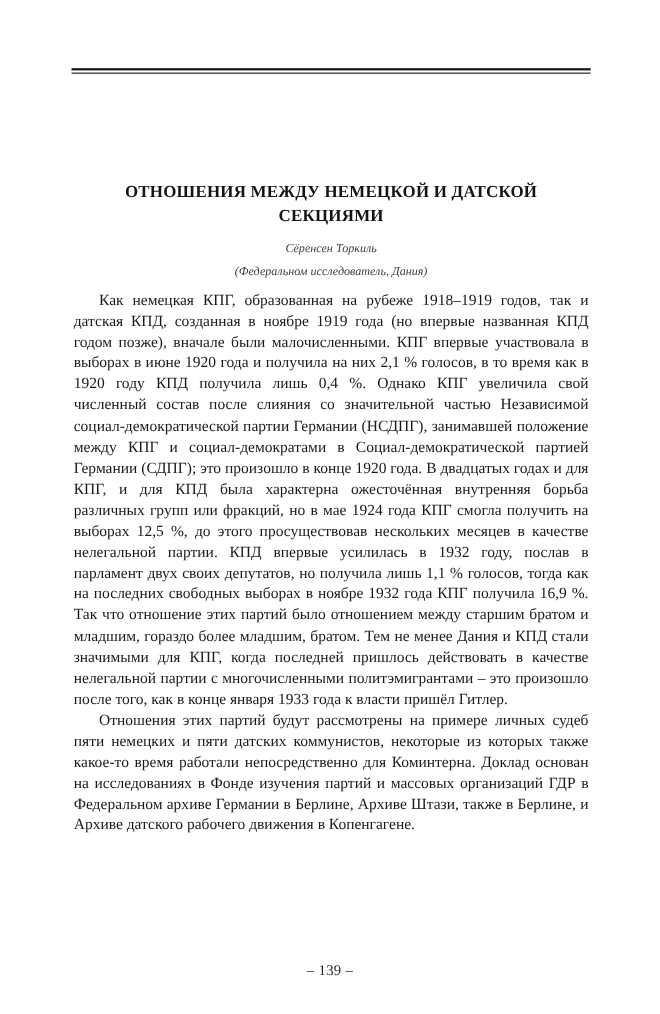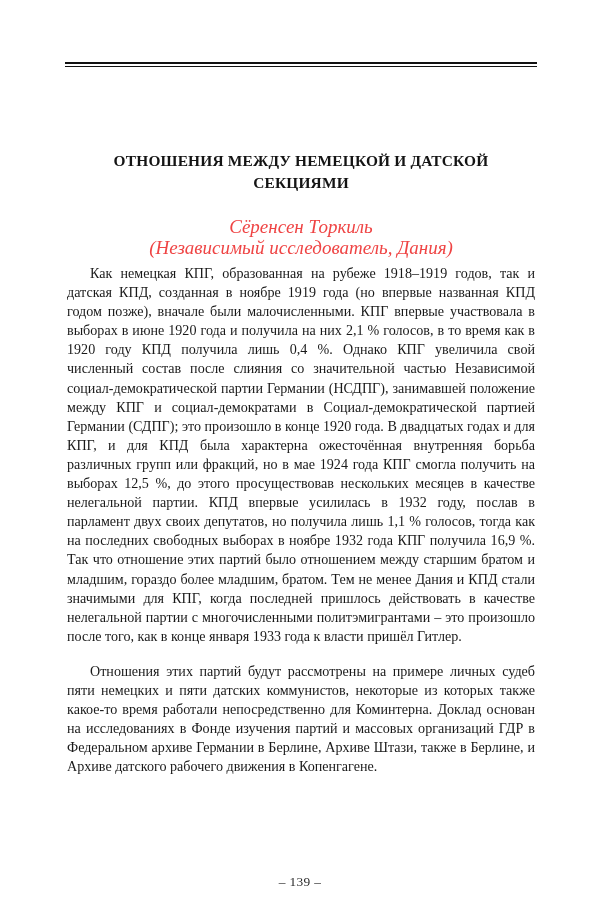--- a/index.html
+++ b/index.html
@@ -47,21 +47,21 @@
 
   
   .title-block {
     position: absolute;
     left: 67px;
     top: 150px;
     width: 468px;
     text-align: center;
   }
   .doc-title {
-    margin: 0;
+    margin: 14px;
     font-size: 15.4px;
     font-weight: bold;
     line-height: 22px;
     letter-spacing: 0.2px;
     color: #141414;
   }
   .doc-title .tline {
     display: block;
   }
 
@@ -70,44 +70,44 @@
     position: absolute;
     left: 67px;
     top: 216px;
     width: 468px;
     text-align: center;
   }
   .author-name,
   .author-affil {
     display: block;
     font-style: italic;
-    font-size: 19px;
+    font-size: 11px;
     line-height: 21px;
-    color: #ef4444;
+    color: #404040;
   }
 
   
   .body-block {
     position: absolute;
     left: 67px;
     top: 264px;
     width: 468px;
   }
   .para {
     margin: 0;
     font-size: 14.1px;
     line-height: 19.1px;
     text-align: justify;
     text-justify: inter-word;
     text-indent: 23px;
     color: #191919;
     hyphens: manual;
   }
   .para + .para {
-    margin-top: 16px;
+    margin-top: 0;
   }
 
   
   .folio {
     position: absolute;
     left: 0;
     top: 874px;
     width: 600px;
     text-align: center;
     font-size: 13.4px;
@@ -127,21 +127,21 @@
   </div>
 
   <div class="title-block">
     <h1 class="doc-title">
       <span class="tline">ОТНОШЕНИЯ МЕЖДУ НЕМЕЦКОЙ И ДАТСКОЙ СЕКЦИЯМИ</span>
     </h1>
   </div>
 
   <div class="author-block">
     <span class="author-name">Сёренсен Торкиль</span>
-    <span class="author-affil">(Независимый исследователь, Дания)</span>
+    <span class="author-affil">(Федеральном исследователь, Дания)</span>
   </div>
 
   <div class="body-block">
     <p class="para">Как немецкая КПГ, образованная на рубеже 1918–1919 годов, так и датская КПД, созданная в ноябре 1919 года (но впервые названная КПД годом позже), вначале были малочисленными. КПГ впервые участвовала в выборах в июне 1920 года и получила на них 2,1 % голосов, в то время как в 1920 году КПД получила лишь 0,4 %. Однако КПГ увеличила свой численный состав после слияния со значительной частью Независимой социал-демократической партии Германии (НСДПГ), занимавшей положение между КПГ и социал-демократами в Социал-демократической партией Германии (СДПГ); это произошло в конце 1920 года. В двадцатых годах и для КПГ, и для КПД была характерна ожесточённая внутренняя борьба различных групп или фракций, но в мае 1924 года КПГ смогла получить на выборах 12,5 %, до этого просуществовав нескольких месяцев в качестве нелегальной партии. КПД впервые усилилась в 1932 году, послав в парламент двух своих депутатов, но получила лишь 1,1 % голосов, тогда как на последних свободных выборах в ноябре 1932 года КПГ получила 16,9 %. Так что отношение этих партий было отношением между старшим братом и младшим, гораздо более младшим, братом. Тем не менее Дания и КПД стали значимыми для КПГ, когда последней пришлось действовать в качестве нелегальной партии с многочисленными политэмигрантами – это произошло после того, как в конце января 1933 года к власти пришёл Гитлер.</p>
     <p class="para">Отношения этих партий будут рассмотрены на примере личных судеб пяти немецких и пяти датских коммунистов, некоторые из которых также какое-то время работали непосредственно для Коминтерна. Доклад основан на исследованиях в Фонде изучения партий и массовых организаций ГДР в Федеральном архиве Германии в Берлине, Архиве Штази, также в Берлине, и Архиве датского рабочего движения в Копенгагене.</p>
   </div>
 
   <div class="folio">– 139 –</div>
 
 </div>

